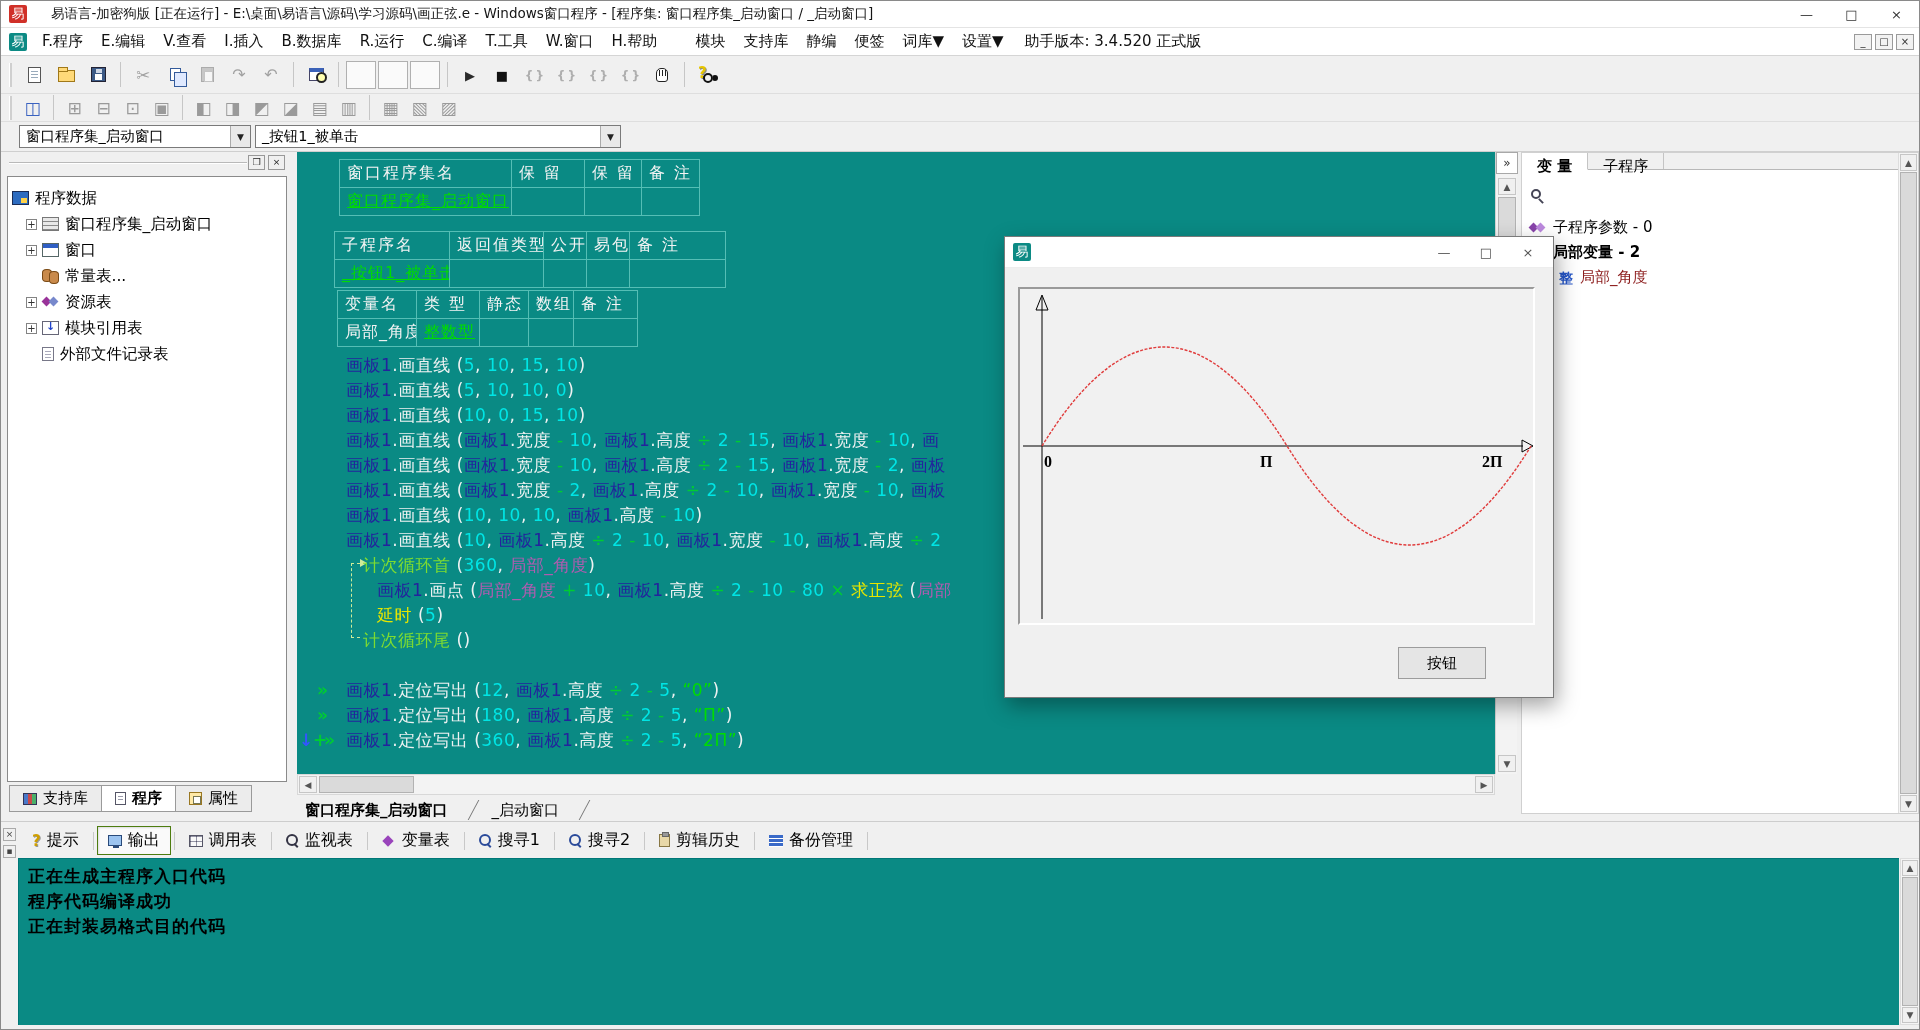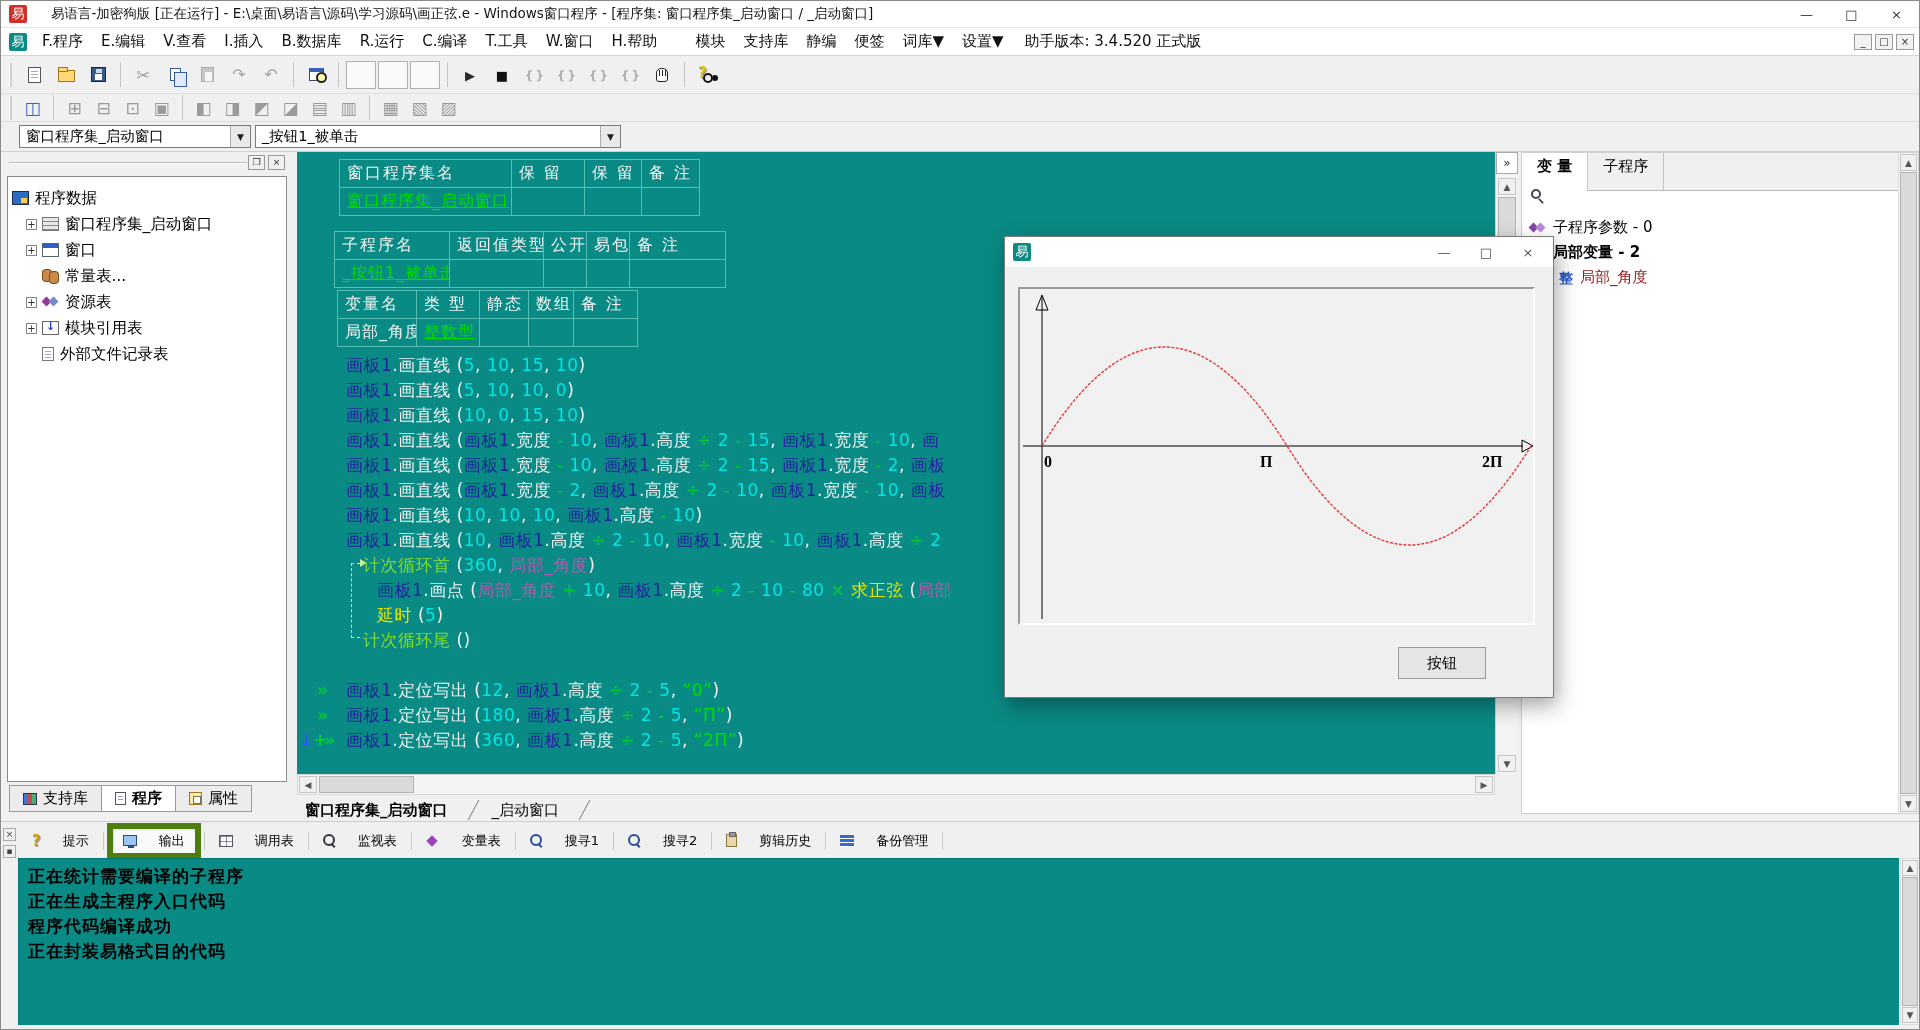--- a/index.html
+++ b/index.html
@@ -137,21 +137,21 @@
 #hs-l{position:absolute;left:1px;top:1px;width:18px;height:17px}
 #hs-thumb{position:absolute;left:21px;top:1px;width:95px;height:17px}
 #hs-r{position:absolute;right:1px;top:1px;width:18px;height:17px}
 #editor-tabs{position:absolute;left:290px;top:797px;height:24px;display:flex;align-items:center}
 .etab{font-size:15px;color:#000;padding:2px 14px;white-space:nowrap}
 .etab.act{font-weight:bold}
 .etsep{width:12px;height:20px;border-right:1px solid #777;transform:skewX(-28deg);margin-right:4px}
 
 
 #rightpanel{position:absolute;left:1520px;top:151px;width:398px;height:662px;background:#fff;border:1px solid #d0d0d0}
-#rtabs{display:flex;height:38px;background:#f0f0f0;border-bottom:1px solid #b8b8b8}
+#rtabs{display:flex;height:17px;background:#f0f0f0;border-bottom:1px solid #b8b8b8}
 .rtab{padding:4px 15px;font-size:15px;color:#000;border-right:1px solid #c4c4c4;white-space:nowrap}
 .rtab.act{background:#fff;font-weight:600;border-bottom:1px solid #fff;margin-bottom:-1px}
 #rsearch{position:absolute;left:9px;top:36px;width:14px;height:14px}
 .magicon{width:10px;height:10px;border:2px solid #445;border-radius:50%;position:relative}
 .magicon::after{content:"";position:absolute;left:7px;top:7px;width:2px;height:6px;background:#445;transform:rotate(-45deg)}
 #rtree{position:absolute;left:8px;top:62px;right:24px}
 .rrow{height:25px;display:flex;align-items:center;gap:7px;font-size:15px;color:#000;white-space:nowrap}
 .rrow.bold{font-weight:bold}
 .rrow.child{padding-left:10px}
 .rrow .branch{width:12px;height:14px;border-left:1px dotted #999;border-bottom:1px dotted #999;margin-top:-10px;flex:0 0 auto}
@@ -179,22 +179,22 @@
 #ax0{left:24px;top:164px}
 #axpi{left:240px;top:164px}
 #ax2pi{left:462px;top:164px}
 #fw-button{position:absolute;left:393px;top:410px;width:88px;height:32px;background:#e5e5e5;border:1px solid #9c9c9c;font-size:15px;color:#000;display:flex;align-items:center;justify-content:center}
 
 
 #dock{position:absolute;left:0;top:820px;width:1920px;height:210px;background:#f0f0f0;border-top:1px solid #cdcdcd}
 #dock-strip{position:absolute;left:2px;top:6px;width:15px;bottom:4px}
 .strip-btn{width:13px;height:13px;border:1px solid #aaa;background:#f0f0f0;font-size:9px;line-height:11px;text-align:center;color:#444;margin-bottom:4px}
 #dtabs{position:absolute;left:20px;top:5px;height:27px;display:flex;align-items:center}
-.dtab{display:flex;align-items:center;gap:22px;padding:3px 10px;font-size:13px;color:#000;border:1px solid transparent;white-space:nowrap}
-.dtab.act{border:6px solid #4d7c0f;background:#fafafa;box-shadow:inset 1px 1px 2px rgba(0,0,0,.12)}
+.dtab{display:flex;align-items:center;gap:6px;padding:3px 10px;font-size:16px;color:#000;border:1px solid transparent;white-space:nowrap}
+.dtab.act{border:1px solid #4d7c0f;background:#fafafa;box-shadow:inset 1px 1px 2px rgba(0,0,0,.12)}
 .dsep{width:1px;height:18px;background:#c8c8c8;margin:0 3px}
 .bi{position:relative;flex:0 0 auto}
 .bi-q::before{content:"?";color:#cf9f00;font-weight:bold;font-size:15px;text-shadow:1px 1px 0 #999}
 .bi-mon{width:14px;height:11px;background:#9cc4f0;border:1px solid #2a4a7a}
 .bi-mon::after{content:"";position:absolute;left:4px;bottom:-3px;width:6px;height:3px;background:#2a4a7a}
 .bi-grid{width:14px;height:12px;border:1px solid #556;background:linear-gradient(#f8f8f8,#f8f8f8),repeating-linear-gradient(90deg,#99a 0 1px,transparent 1px 6px),repeating-linear-gradient(180deg,#99a 0 1px,transparent 1px 5px);background-blend-mode:multiply}
 .bi-watch{width:13px;height:13px}.bi-watch::before{content:"";position:absolute;left:0;top:0;width:8px;height:8px;border:2px solid #334;border-radius:50%}.bi-watch::after{content:"";position:absolute;left:9px;top:9px;width:2px;height:5px;background:#334;transform:rotate(-45deg)}
 .bi-dia{width:14px;height:12px}.bi-dia::before{content:"";position:absolute;left:2px;top:2px;width:8px;height:8px;background:#9944bb;transform:rotate(45deg)}
 .bi-mag{width:13px;height:13px}.bi-mag::before{content:"";position:absolute;left:0;top:0;width:8px;height:8px;border:2px solid #2a4a9a;border-radius:50%}.bi-mag::after{content:"";position:absolute;left:9px;top:9px;width:2px;height:5px;background:#2a4a9a;transform:rotate(-45deg)}
 .bi-clip{width:11px;height:13px;background:#e8d8a8;border:1px solid #887744}.bi-clip::after{content:"";position:absolute;left:2px;top:-3px;width:5px;height:3px;background:#999;border:1px solid #666}
@@ -600,21 +600,20 @@
           <div class="dtxt">剪辑历史</div>
         </div>
         <div class="dsep"></div>
         <div class="dtab">
           <div class="bi bi-bak"></div>
           <div class="dtxt">备份管理</div>
         </div>
         <div class="dsep"></div>
       </div>
     <div id="output">
-        <div class="oline">正在统计需要编译的子程序</div>
         <div class="oline">正在生成主程序入口代码</div>
         <div class="oline">程序代码编译成功</div>
         <div class="oline">正在封装易格式目的代码</div>
       </div>
     <div id="dscroll">
       <div id="ds-up" class="sb-btn">▲</div>
       <div id="ds-thumb" class="sb-thumb"></div>
       <div id="ds-dn" class="sb-btn">▼</div>
     </div>
   </div>

